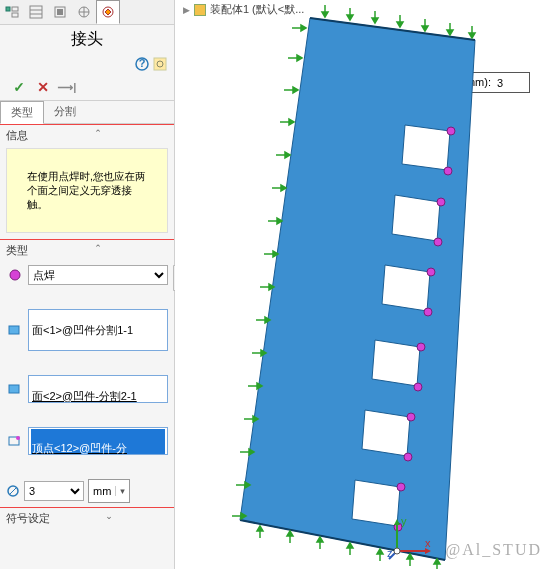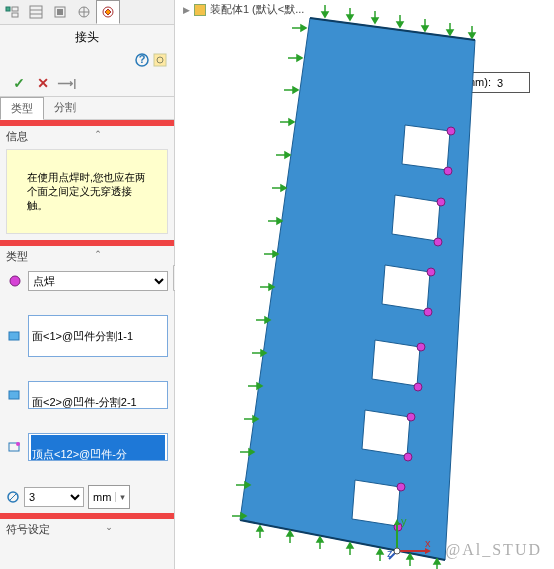--- a/index.html
+++ b/index.html
@@ -7,52 +7,52 @@
 
 
 .left-panel { width: 175px; height: 100%; background: #f5f5f5; border-right: 1px solid #d0d0d0; display: flex; flex-direction: column; }
 
 
 .top-tabs { display: flex; border-bottom: 1px solid #d0d0d0; background: #f0f0f0; }
 .top-tab { width: 24px; height: 24px; display: flex; align-items: center; justify-content: center; border: 1px solid transparent; cursor: pointer; }
 .top-tab.active { background: #fff; border: 1px solid #999; border-bottom: 1px solid #fff; }
 
 
-.title-row { text-align: center; padding: 4px 15px; font-size: 12px; }
+.title-row { text-align: center; padding: 4px 15px; font-size: 16px; }
 .title-icon-row { display: flex; justify-content: flex-end; padding: 2px 6px; }
 .title-icon { width: 16px; height: 16px; margin-left: 2px; display: flex; align-items: center; justify-content: center; cursor: pointer; }
 
 
 .confirm-row { display: flex; gap: 6px; padding: 4px 10px; border-bottom: 1px solid #d0d0d0; }
 .confirm-btn { width: 18px; height: 18px; display: flex; align-items: center; justify-content: center; cursor: pointer; font-size: 14px; font-weight: bold; }
 .ok { color: #3a9a3a; }
 .cancel { color: #c03030; }
 .pin { color: #888; font-size: 11px; }
 
 
 .subtabs { display: flex; border-bottom: 1px solid #d0d0d0; }
 .subtab { padding: 3px 10px; cursor: pointer; color: #555; }
 .subtab.active { background: #fff; border: 1px solid #aaa; border-bottom: 1px solid #fff; margin-bottom:-1px; }
 
 
-.section-header { padding: 3px 6px; font-size: 11px; color: #333; display: flex; align-items: flex-start; background: #f5f5f5; border-top: 6px solid #ef4444; }
+.section-header { padding: 3px 6px; font-size: 11px; color: #333; display: flex; align-items: flex-start; background: #f5f5f5; border-top: 1px solid #ef4444; }
 .section-header::after { content: ""; margin-left: auto; }
 .caret { margin-left: auto; color: #666; font-size: 9px; }
 
 .infobox { margin: 2px 6px 6px 6px; padding: 20px; background: #ffffcc; border: 1px solid #ddd; font-size: 10.5px; line-height: 1.35; }
 
 .type-body { padding: 4px 6px; display: flex; flex-direction: column; gap: 24px; }
 
 .dropdown-row { display: flex; align-items: center; gap: 4px; }
 .dropdown-row .lead-icon { width: 18px; height: 18px; display: flex; align-items: center; justify-content: center; flex-shrink: 0; }
 .dropdown-row select, .dropdown-row .listbox { flex: 1; }
 select { height: 20px; border: 1px solid #aaa; background: #fff; font-size: 11px; }
 
 .listbox { height: 42px; border: 1px solid #7aa9dd; background: #fff; overflow: hidden; font-size: 10.5px; padding: 1px 2px; }
-.listbox.short { height: 28px; }
+.listbox.short { height: 28px; text-decoration: underline; }
 .listbox .item { padding: 12px 1px; white-space: nowrap; overflow: hidden; }
 .listbox .item.selected { background: #1e78d7; color: #fff; }
 
 .dim-row { display: flex; align-items: center; gap: 4px; }
 .dim-row select.val { width: 60px; }
 .dim-row .unit { display: flex; align-items: center; border: 1px solid #999; background: #fff; height: 24px; }
 .dim-row .unit span { padding: 0 4px; }
 .dim-row .unit .dd { border-left: 1px solid #ccc; padding: 0 4px; color:#555; font-size:9px;}
 
 .bottom-filler { flex: 1; }

